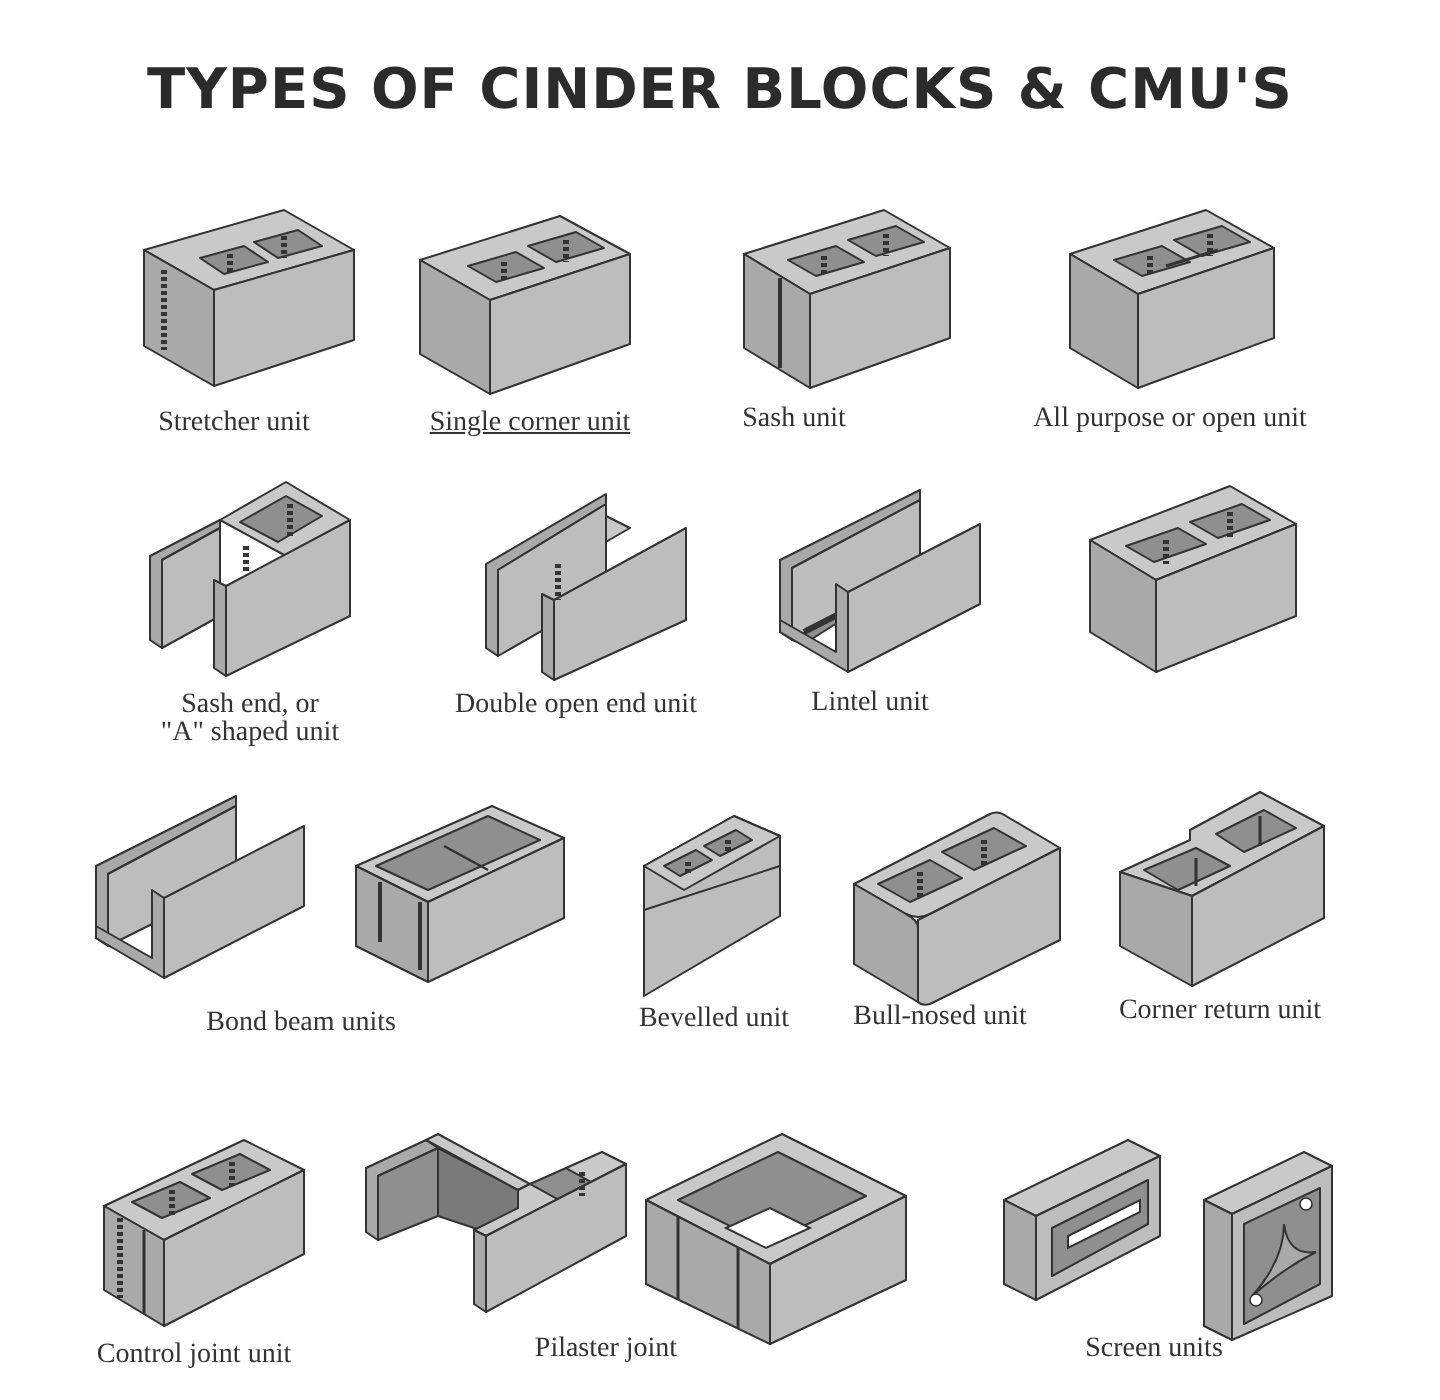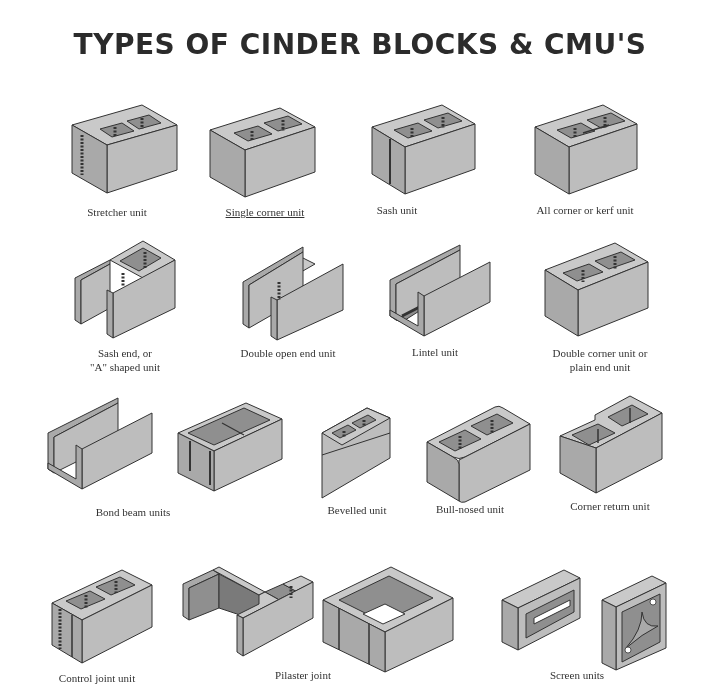--- a/index.html
+++ b/index.html
@@ -2,21 +2,21 @@
 <html><head>
 <meta charset="utf-8">
 <style>
   html, body { margin:0; padding:0; background:#ffffff; }
   body { width:720px; height:700px; position:relative; overflow:hidden; font-family:"Liberation Serif", serif; }
   .title { position:absolute; left:0; top:28px; width:720px; text-align:center;
            font-family:"DejaVu Sans", sans-serif; font-weight:bold; font-size:28px;
            letter-spacing:0.5px; color:#2b2b2b; }
   .unit { position:absolute; }
   .unit svg { position:absolute; left:0; top:0; overflow:visible; }
-  .label { position:absolute; font-family:"Liberation Serif", serif; font-size:11px; color:#333;
+  .label { position:absolute; font-family:"Liberation Serif", serif; font-size:14px; color:#333;
            text-align:center; white-space:nowrap; line-height:14px; }
   .f-top { fill:#c9c9c9; stroke:#333; stroke-width:1; stroke-linejoin:round; }
   .f-front { fill:#bdbdbd; stroke:#333; stroke-width:1; stroke-linejoin:round; }
   .f-side { fill:#a9a9a9; stroke:#333; stroke-width:1; stroke-linejoin:round; }
   .f-hole { fill:#8f8f8f; stroke:#333; stroke-width:1; stroke-linejoin:round; }
   .f-dark { fill:#7a7a7a; stroke:#333; stroke-width:1; }
   .f-white { fill:#ffffff; stroke:#333; stroke-width:1; }
   .rebar { stroke:#333; stroke-width:3; stroke-dasharray:2 1.5; }
 </style>
 </head>
@@ -69,21 +69,21 @@
   <svg width="110" height="95">
     <polygon class="f-top" points="0,25 68,3 102,22 34,45"></polygon>
     <polygon class="f-front" points="34,45 102,22 102,67 34,92"></polygon>
     <polygon class="f-side" points="0,25 34,45 34,92 0,72"></polygon>
     <polygon class="f-hole" points="22,28 46,21 60,29 36,36"></polygon>
     <polygon class="f-hole" points="52,18 76,11 90,19 66,26"></polygon>
     <line x1="48" y1="31" x2="74" y2="23" stroke="#333" stroke-width="1.5"></line>
     <line class="rebar" x1="40" y1="26" x2="40" y2="36"></line>
     <line class="rebar" x1="70" y1="15" x2="70" y2="26"></line>
   </svg>
-  <div class="label" style="left:-20px;top:101px;width:140px;">All corner or kerf unit</div>
+  <div class="label" style="left:-20px;top:101px;width:140px;">All purpose or open unit</div>
 </div>
 
 <div class="unit" style="left:75px;top:238px;width:105px;height:100px;">
   <svg width="105" height="100">
     <polygon class="f-top" points="35,22 68,3 100,22 68,40"></polygon>
     <polygon class="f-hole" points="45,23 68,10 86,20 64,33"></polygon>
     <polygon class="f-side" points="0,40 35,22 35,26 6,42 6,86 0,82"></polygon>
     <polygon class="f-front" points="6,42 35,26 35,70 6,86"></polygon>
     <polygon class="f-front" points="38,55 100,22 100,70 38,100"></polygon>
     <polygon class="f-side" points="32,52 38,55 38,100 32,96"></polygon>
@@ -123,44 +123,40 @@
 <div class="unit" style="left:545px;top:240px;width:110px;height:100px;">
   <svg width="110" height="100">
     <polygon class="f-top" points="0,30 70,3 103,22 33,50"></polygon>
     <polygon class="f-front" points="33,50 103,22 103,68 33,96"></polygon>
     <polygon class="f-side" points="0,30 33,50 33,96 0,76"></polygon>
     <polygon class="f-hole" points="18,33 44,24 58,32 32,41"></polygon>
     <polygon class="f-hole" points="50,21 76,12 90,20 64,29"></polygon>
     <line class="rebar" x1="38" y1="30" x2="38" y2="42"></line>
     <line class="rebar" x1="70" y1="16" x2="70" y2="30"></line>
   </svg>
-  <div class="label" style="left:-20px;top:106px;width:150px;">
-    <div>Double corner unit or</div>
-    <div>plain end unit</div>
-  </div>
 </div>
 
 <div class="unit" style="left:48px;top:393px;width:240px;height:100px;">
   <svg width="240" height="100">
 
     <polygon class="f-side" points="0,40 70,5 70,10 6,44 6,80 0,76"></polygon>
     <polygon class="f-front" points="6,44 70,10 70,48 6,80"></polygon>
     <polygon class="f-hole" points="30,62 56,48 62,52 36,66"></polygon>
     <polygon class="f-front" points="34,56 104,20 104,60 34,96"></polygon>
     <polygon class="f-side" points="28,52 34,56 34,96 0,76 0,70 28,86"></polygon>
 
     <polygon class="f-top" points="130,40 198,10 234,26 166,58"></polygon>
     <polygon class="f-hole" points="140,40 196,15 222,27 166,52"></polygon>
     <line x1="174" y1="30" x2="196" y2="42" stroke="#333" stroke-width="1.2"></line>
     <polygon class="f-front" points="166,58 234,26 234,66 166,98"></polygon>
     <polygon class="f-side" points="130,40 166,58 166,98 130,80"></polygon>
     <line x1="142" y1="48" x2="142" y2="78" stroke="#333" stroke-width="2"></line>
     <line x1="162" y1="58" x2="162" y2="92" stroke="#333" stroke-width="2"></line>
   </svg>
-  <div class="label" style="left:20px;top:112px;width:130px;">Bond beam units</div>
+  <div class="label" style="left:20px;top:112px;width:130px;text-align:right;">Bond beam units</div>
 </div>
 
 <div class="unit" style="left:322px;top:403px;width:75px;height:100px;">
   <svg width="75" height="100">
     <polygon class="f-front" points="0,30 45,5 68,15 68,55 0,95"></polygon>
     <polygon class="f-top" points="0,30 45,5 68,15 20,42"></polygon>
     <polygon class="f-hole" points="10,30 26,22 34,27 18,35"></polygon>
     <polygon class="f-hole" points="30,20 46,12 54,17 38,25"></polygon>
     <line x1="0" y1="52" x2="68" y2="30" stroke="#333" stroke-width="1"></line>
     <line class="rebar" x1="22" y1="28" x2="22" y2="34"></line>

